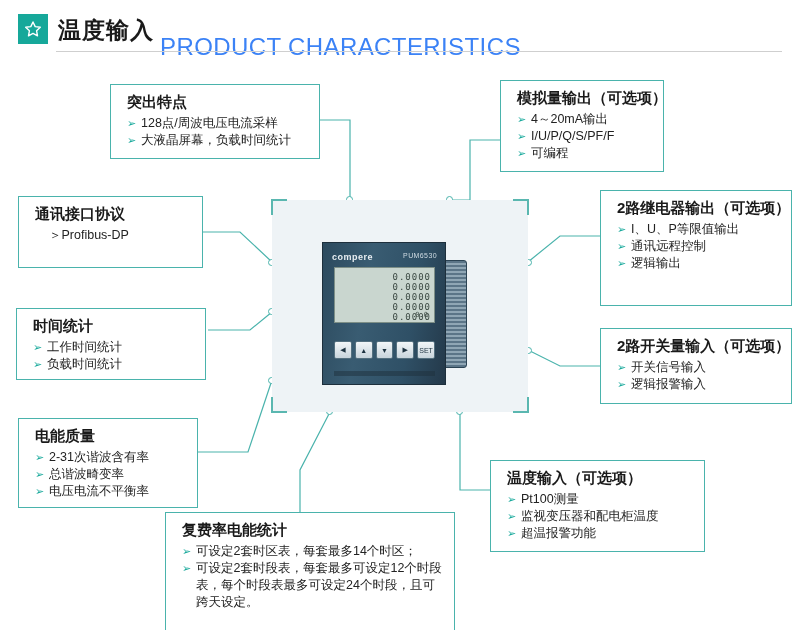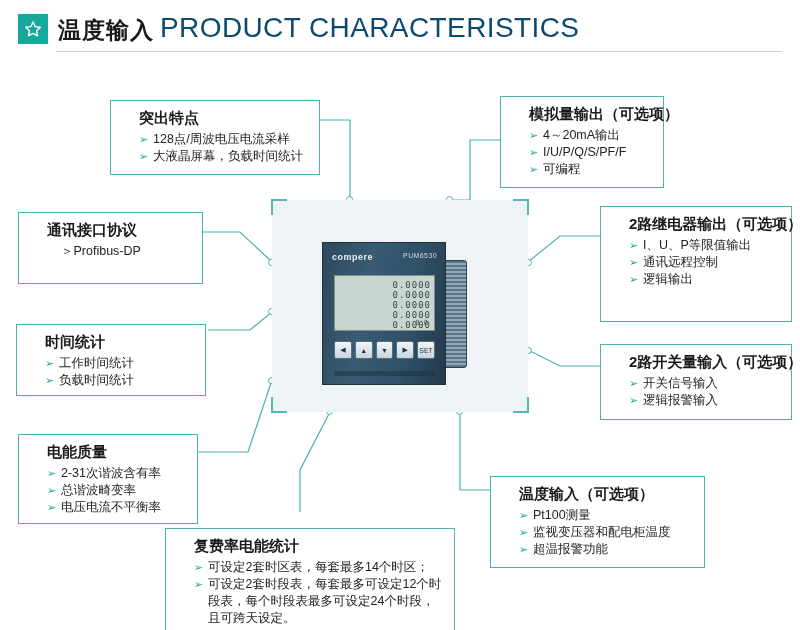--- a/index.html
+++ b/index.html
@@ -46,23 +46,23 @@
     left: 40px;
     top: 5px;
     font-size: 23px;
     font-weight: bold;
     color: #1a1a1a;
     letter-spacing: 1px;
   }
   .header-en {
     position: absolute;
     left: 142px;
-    top: 2px;
-    font-size: 28px;
-    color: #0c4a6e;
+    top: 23px;
+    font-size: 24px;
+    color: #3b82f6;
     letter-spacing: 0.4px;
   }
   .header-rule {
     position: absolute;
     left: 38px;
     top: 41px;
     width: 726px;
     height: 1px;
     background: #cfcfcf;
   }
@@ -141,21 +141,20 @@
   }
   .meter-lcd {
     position: absolute;
     left: 11px;
     top: 24px;
     width: 101px;
     height: 56px;
     background: #c9d6cf;
     border: 1px solid #7d8f87;
     box-sizing: border-box;
-    margin-top: 8px;
   }
   .lcd-rows {
     position: absolute;
     left: 20px;
     top: 4px;
     width: 76px;
   }
   .lcd-row {
     font-family: "DejaVu Sans Mono", monospace;
     font-size: 9px;
@@ -202,22 +201,21 @@
     background: #1d2f3c;
     opacity: .5;
   }
 
   
   .callout {
     position: absolute;
     border: 1px solid #4ab3ac;
     background: #ffffff;
     box-sizing: border-box;
-    padding: 7px 10px 8px 28px;
-    margin-top: 16px;
+    padding: 7px 10px 8px 16px;
   }
   .callout .title {
     font-size: 15px;
     font-weight: bold;
     color: #1a1a1a;
     line-height: 19px;
     margin-bottom: 4px;
     white-space: nowrap;
   }
   .callout ul {

